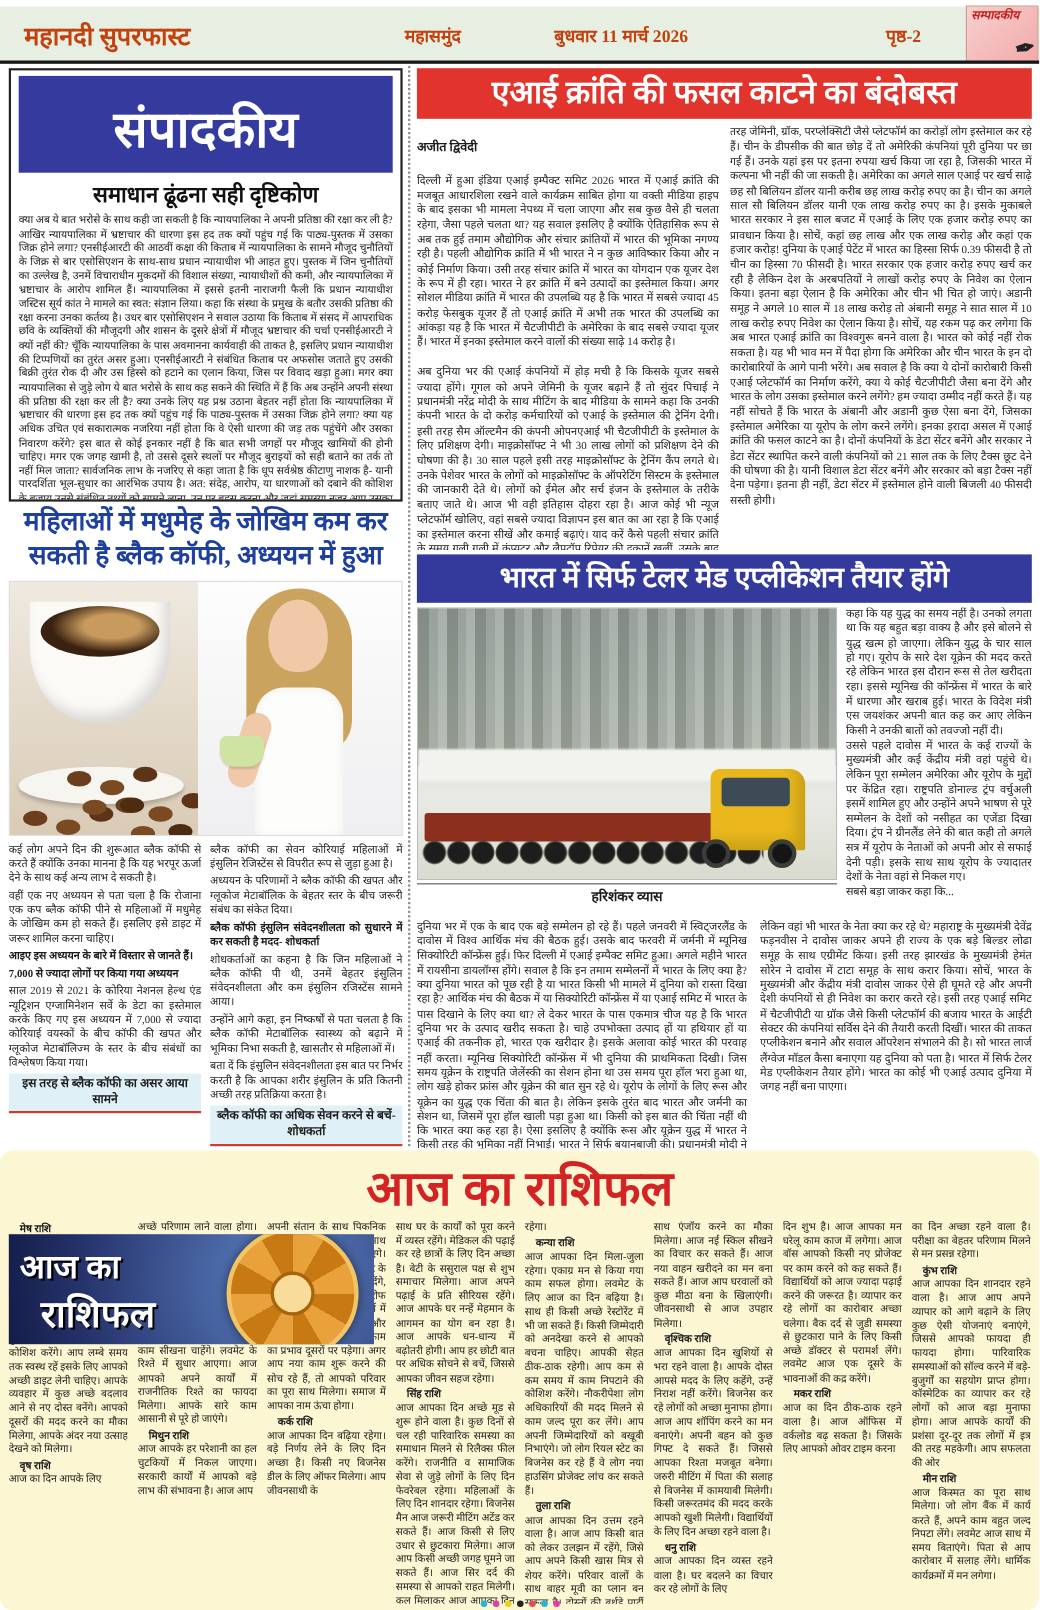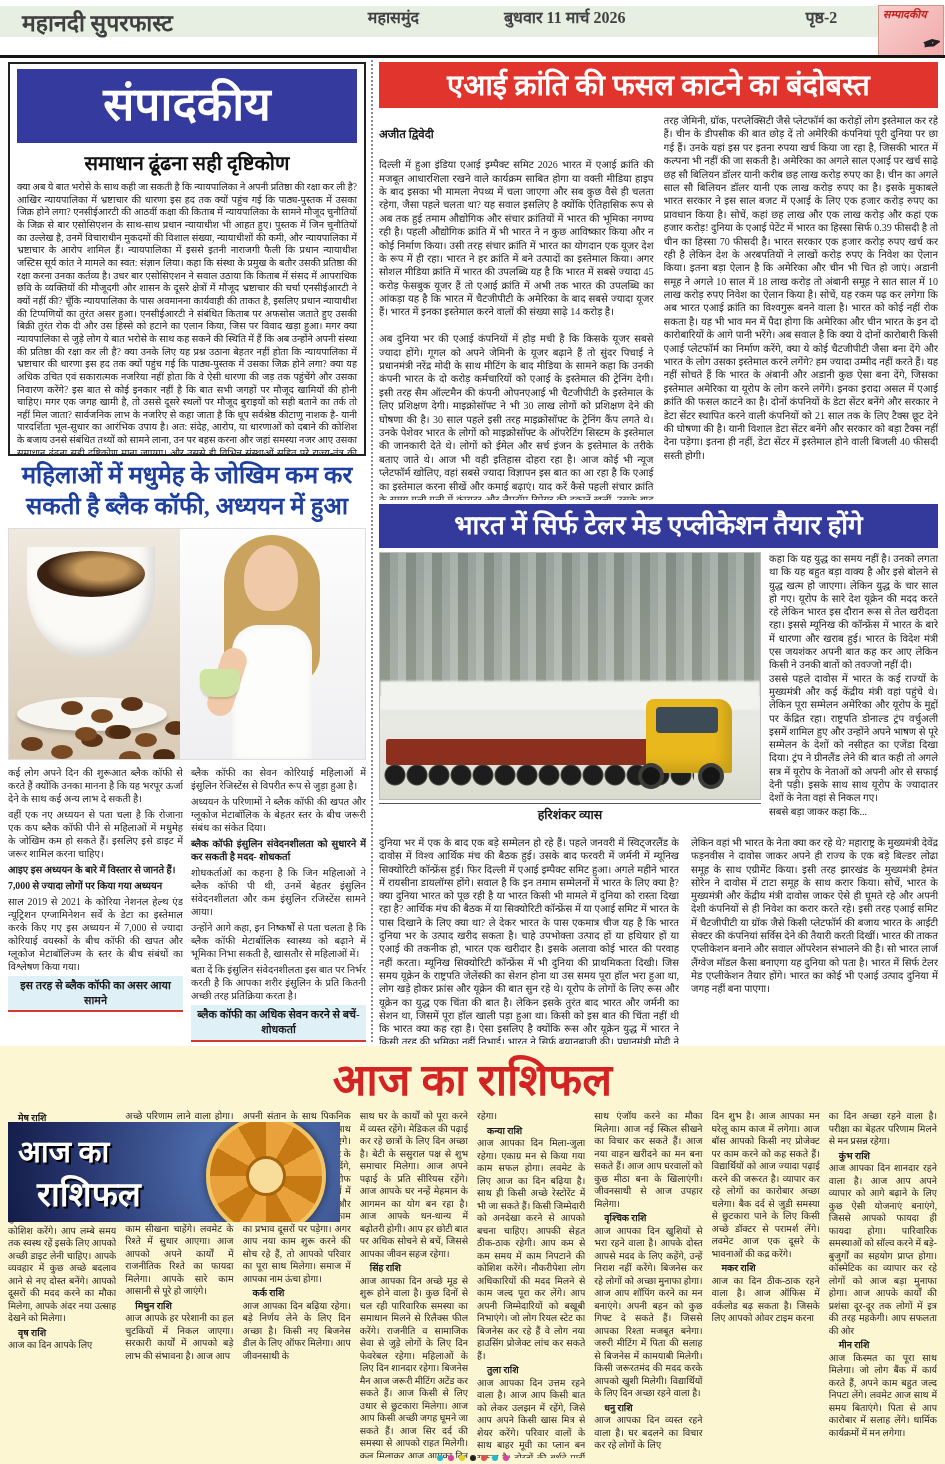--- a/index.html
+++ b/index.html
@@ -1,37 +1,37 @@
 <!DOCTYPE html>
 <html lang="hi"><head>
 <meta charset="utf-8">
 <style>
   html,body{margin:0;padding:0;background:#fff;}
   .page{position:relative;width:945px;height:1464px;background:#fff;overflow:hidden;
         font-family:"Liberation Serif","DejaVu Serif",serif;color:#1c1c1c;}
   
-  .hdr{position:absolute;left:0;top:6px;width:945px;height:31px;background:#e7efe3;
-       display:flex;color:#404040;font-weight:bold;}
+  .hdr{position:absolute;left:0;top:6px;width:945px;height:51px;background:#e7efe3;
+       display:flex;align-items:center;color:#c2410c;font-weight:bold;}
   .hdr .paper{font-size:23px;margin-left:22px;}
   .hdr .city{font-size:16px;margin-left:195px;}
   .hdr .date{font-size:16px;margin-left:85px;}
   .hdr .pageno{font-size:16px;margin-left:180px;}
   .hdr-rule{position:absolute;left:0;top:55px;width:945px;height:3px;background:#161616;}
   .corner{position:absolute;right:1px;top:5px;width:66px;height:52px;
           background:linear-gradient(135deg,#f8cfcf,#f2a9a9);border:1px solid #c98;
           font-size:11px;color:#c2201a;font-weight:bold;font-style:italic;line-height:1.1;
           padding:2px 2px 15px 4px;box-sizing:border-box;}
   .corner .pen{position:absolute;right:2px;bottom:0;font-size:22px;color:#222;font-style:normal;transform:rotate(-12deg);}
   
   .vsep{position:absolute;left:371px;top:60px;height:982px;border-left:2px dotted #8a8a8a;}
   
   .edbox{position:absolute;left:8px;top:62px;width:358px;height:394px;border:2px solid #222;
          box-sizing:border-box;padding:5px 7px;overflow:hidden;}
   .edband{background:#343a9e;color:#fff;text-align:center;font-size:46px;font-weight:bold;
-          padding:2px 0 10px;margin-bottom:6px;}
+          padding:16px 0 10px;margin-bottom:6px;}
   .edhead{text-align:center;font-size:20px;font-weight:bold;color:#111;margin-bottom:5px;}
   .edbody{font-size:9.6px;line-height:1.32;text-align:justify;white-space:pre-line;}
   
   .cofhead{position:absolute;left:8px;top:460px;width:358px;height:66px;text-align:center;
            color:#1d3f9e;font-weight:bold;font-size:24px;line-height:1.3;overflow:hidden;}
   .cofimg{position:absolute;left:8px;top:528px;width:358px;height:232px;background:#f4f2ee;
           display:flex;overflow:hidden;border:1px solid #ddd;box-sizing:border-box;}
   .cup{position:relative;width:48%;height:100%;background:linear-gradient(180deg,#efe9df,#d9cbb6);}
   .cup .saucer{position:absolute;left:8px;bottom:28px;width:150px;height:34px;background:#f7f5f0;border-radius:50%;box-shadow:0 3px 4px #0003;}
   .cup .mug{position:absolute;left:18px;top:18px;width:128px;height:110px;background:#fbfaf7;border-radius:0 0 58px 58px/0 0 70px 70px;box-shadow:inset -6px -8px 12px #0002;}
@@ -73,21 +73,21 @@
   .cab{position:absolute;right:28px;bottom:26px;width:86px;height:74px;background:#e8b81c;border-radius:8px 14px 2px 2px;box-shadow:inset -8px -8px 12px #0002;}
   .cab .win{position:absolute;left:10px;top:8px;width:62px;height:26px;background:#3c4b55;border-radius:4px;}
   .cabwheel,.cabwheel2{position:absolute;bottom:10px;width:26px;height:26px;background:#151515;border-radius:50%;border:4px solid #3c3c38;box-sizing:border-box;}
   .cabwheel{right:96px;}.cabwheel2{right:36px;}
   .tmby{border-top:1.5px solid #555;margin-top:3px;text-align:center;font-weight:bold;font-size:12.5px;padding-top:2px;}
   .tmright{flex:1;font-size:10px;line-height:1.33;text-align:justify;overflow:hidden;white-space:pre-line;}
   .tmbottom{position:absolute;left:379px;top:836px;width:559px;height:208px;display:flex;gap:12px;overflow:hidden;}
   .tmc1{width:300px;} .tmc2{flex:1;}
   .tmc1,.tmc2{font-size:10px;line-height:1.33;text-align:justify;overflow:hidden;white-space:pre-line;}
   
-  .horo{position:absolute;left:0;top:1046px;width:945px;height:418px;background:#fcf6d2;overflow:hidden;}
+  .horo{position:absolute;left:0;top:1046px;width:945px;height:418px;background:#fcf6d2;overflow:hidden;border-radius:12px;}
   .horotitle{text-align:center;color:#d32322;font-weight:bold;font-size:44px;margin-top:2px;}
   .horoimg{position:absolute;left:8px;top:76px;width:332px;height:100px;
            background:radial-gradient(circle at 75% 40%,#4f6fae 0 18%,#27356e 70%,#141d49 100%);
            overflow:hidden;}
   .horoimg .t1{position:absolute;left:10px;top:8px;color:#fff;font-weight:bold;font-size:30px;text-shadow:2px 2px 0 #000;}
   .horoimg .t2{position:absolute;left:10px;top:48px;color:#fff;font-weight:bold;font-size:34px;text-shadow:2px 2px 0 #000;margin-left:19px;}
   .wheel{position:absolute;right:14px;top:-6px;width:112px;height:112px;border-radius:50%;
          background:conic-gradient(#e9a23b 0 30deg,#c77913 30deg 60deg,#e9a23b 60deg 90deg,#c77913 90deg 120deg,#e9a23b 120deg 150deg,#c77913 150deg 180deg,#e9a23b 180deg 210deg,#c77913 210deg 240deg,#e9a23b 240deg 270deg,#c77913 270deg 300deg,#e9a23b 300deg 330deg,#c77913 330deg 360deg);
          border:4px solid #f3c463;box-shadow:0 0 10px #0008;}
   .wheel .hub{position:absolute;left:50%;top:50%;width:40px;height:40px;margin:-20px 0 0 -20px;border-radius:50%;background:#f7dc9a;border:3px solid #a5640d;box-sizing:border-box;}

